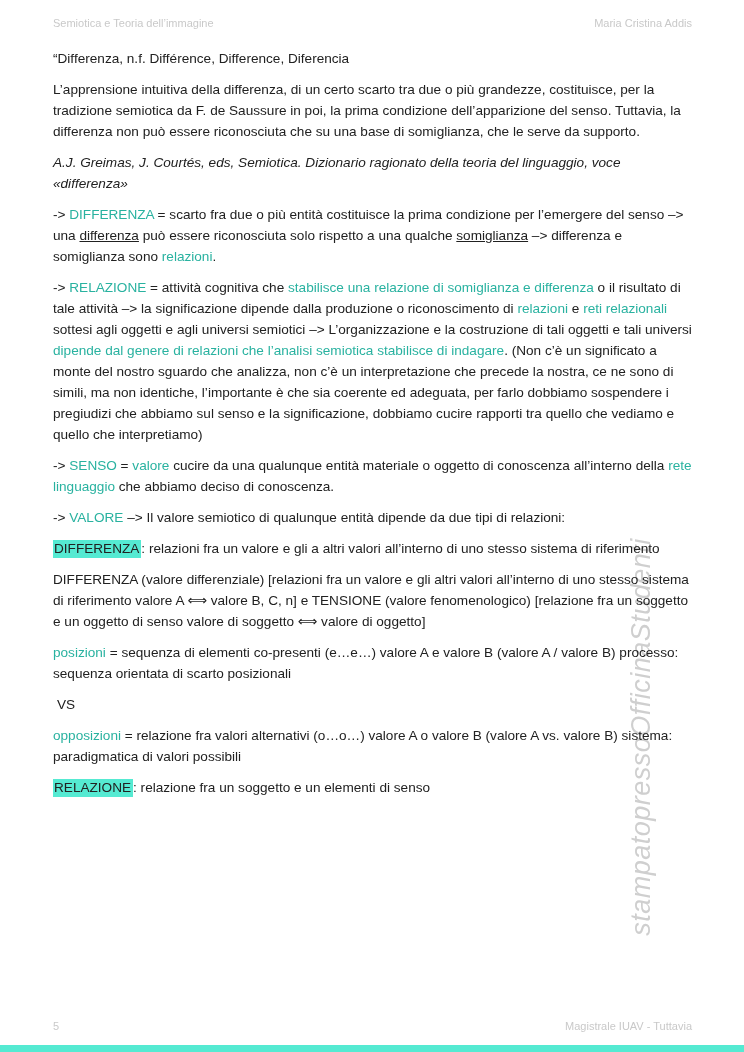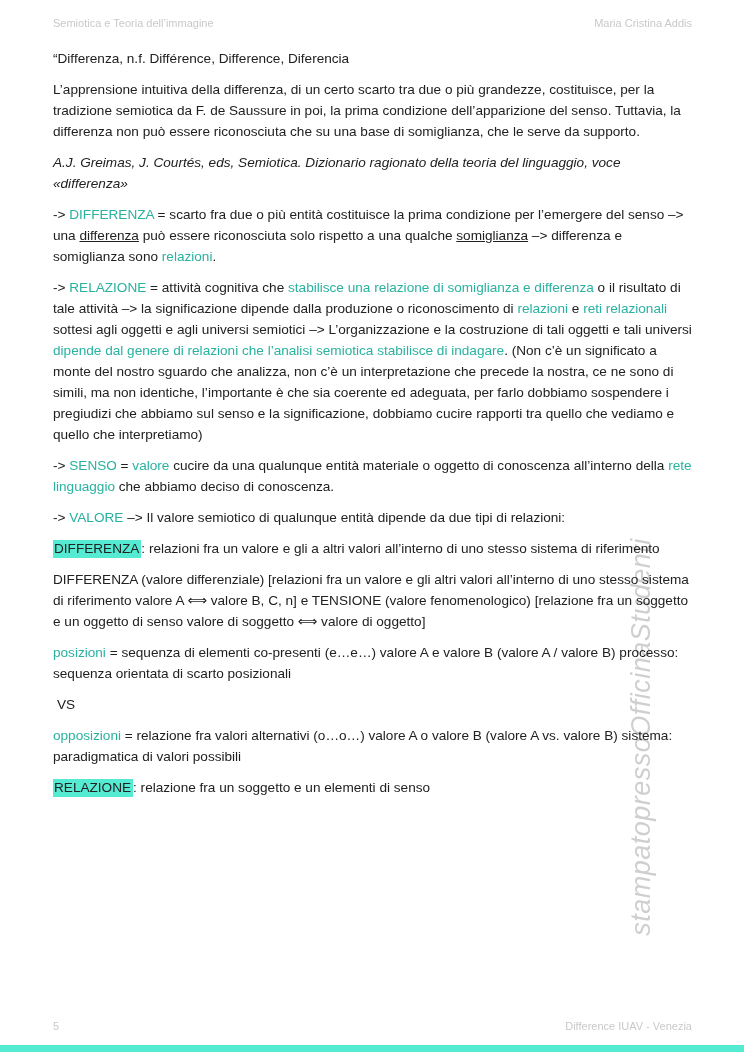--- a/index.html
+++ b/index.html
@@ -93,18 +93,18 @@
       <p><span class="highlight">DIFFERENZA</span><span>: relazioni fra un valore e gli a altri valori all’interno di uno stesso sistema di riferimento</span></p>
       <p><span>DIFFERENZA (valore differenziale) [relazioni fra un valore e gli altri valori all’interno di uno stesso sistema di riferimento valore A ⟺ valore B, C, n] e TENSIONE (valore fenomenologico) [relazione fra un soggetto e un oggetto di senso valore di soggetto ⟺ valore di oggetto]</span></p>
       <p><span class="teal">posizioni</span><span> = sequenza di elementi co-presenti (e…e…) valore A e valore B (valore A / valore B) processo: sequenza orientata di scarto posizionali</span></p>
       <p class="vs"><span>VS</span></p>
       <p><span class="teal">opposizioni</span><span> = relazione fra valori alternativi (o…o…) valore A o valore B (valore A vs. valore B) sistema: paradigmatica di valori possibili</span></p>
       <p><span class="highlight">RELAZIONE</span><span>: relazione fra un soggetto e un elementi di senso</span></p>
     </div>
 
   <div class="page-footer">
     <span>5</span>
-    <span>Difference IUAV - Venezia</span>
+    <span>Magistrale IUAV - Tuttavia</span>
   </div>
 
   <div class="bottom-bar"></div>
 
 </div>
 
 </body></html>

